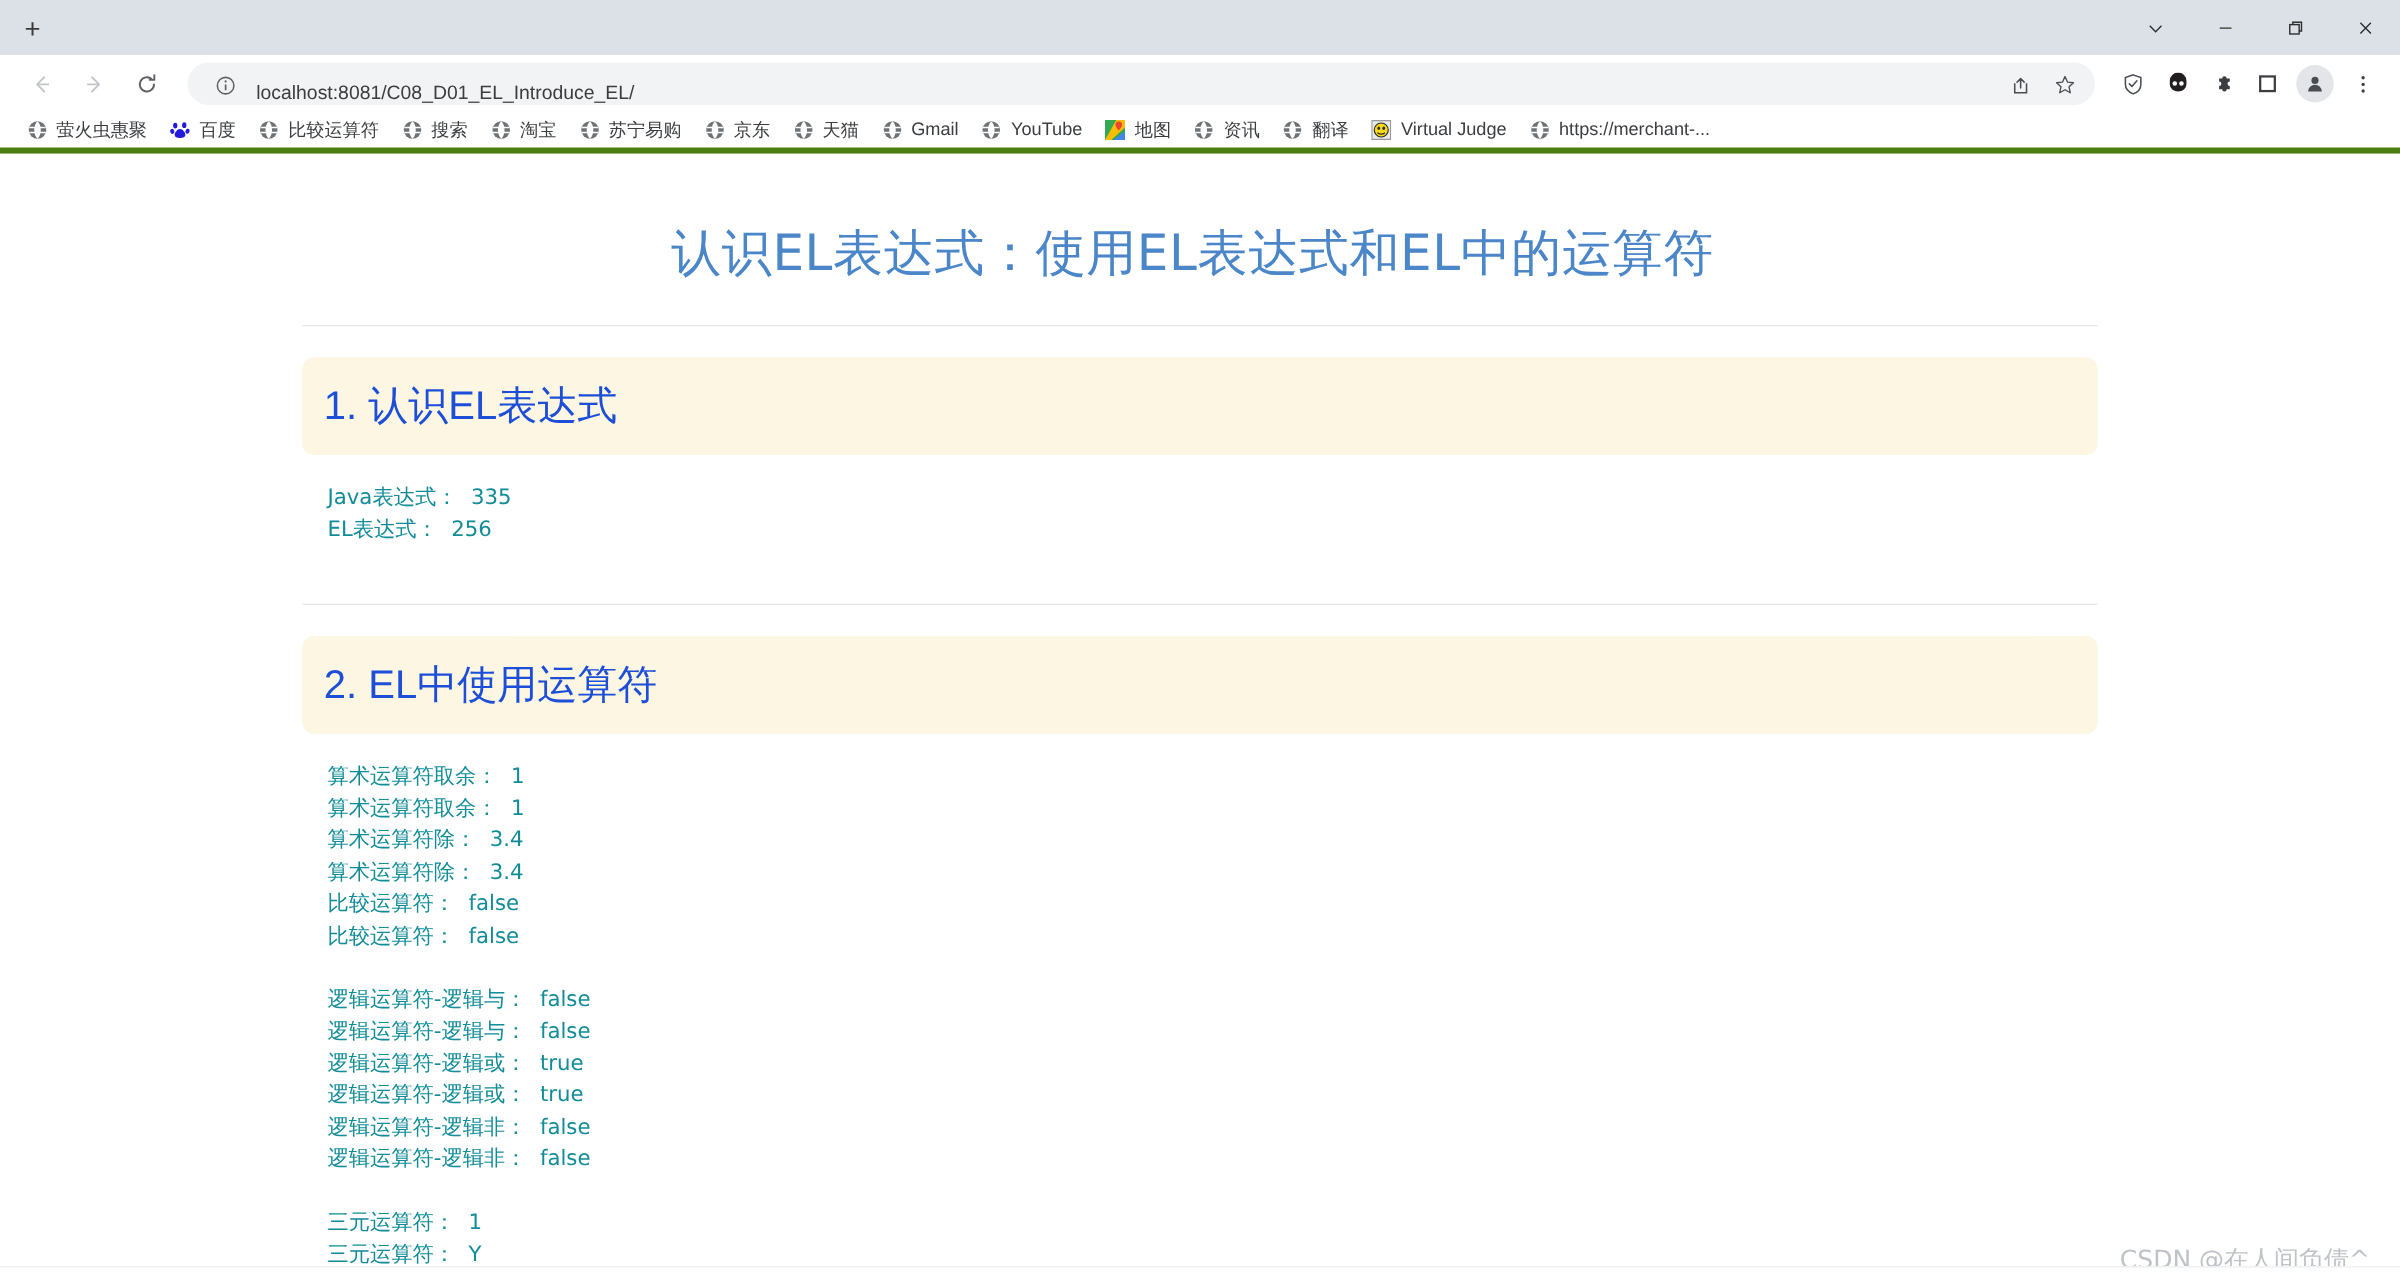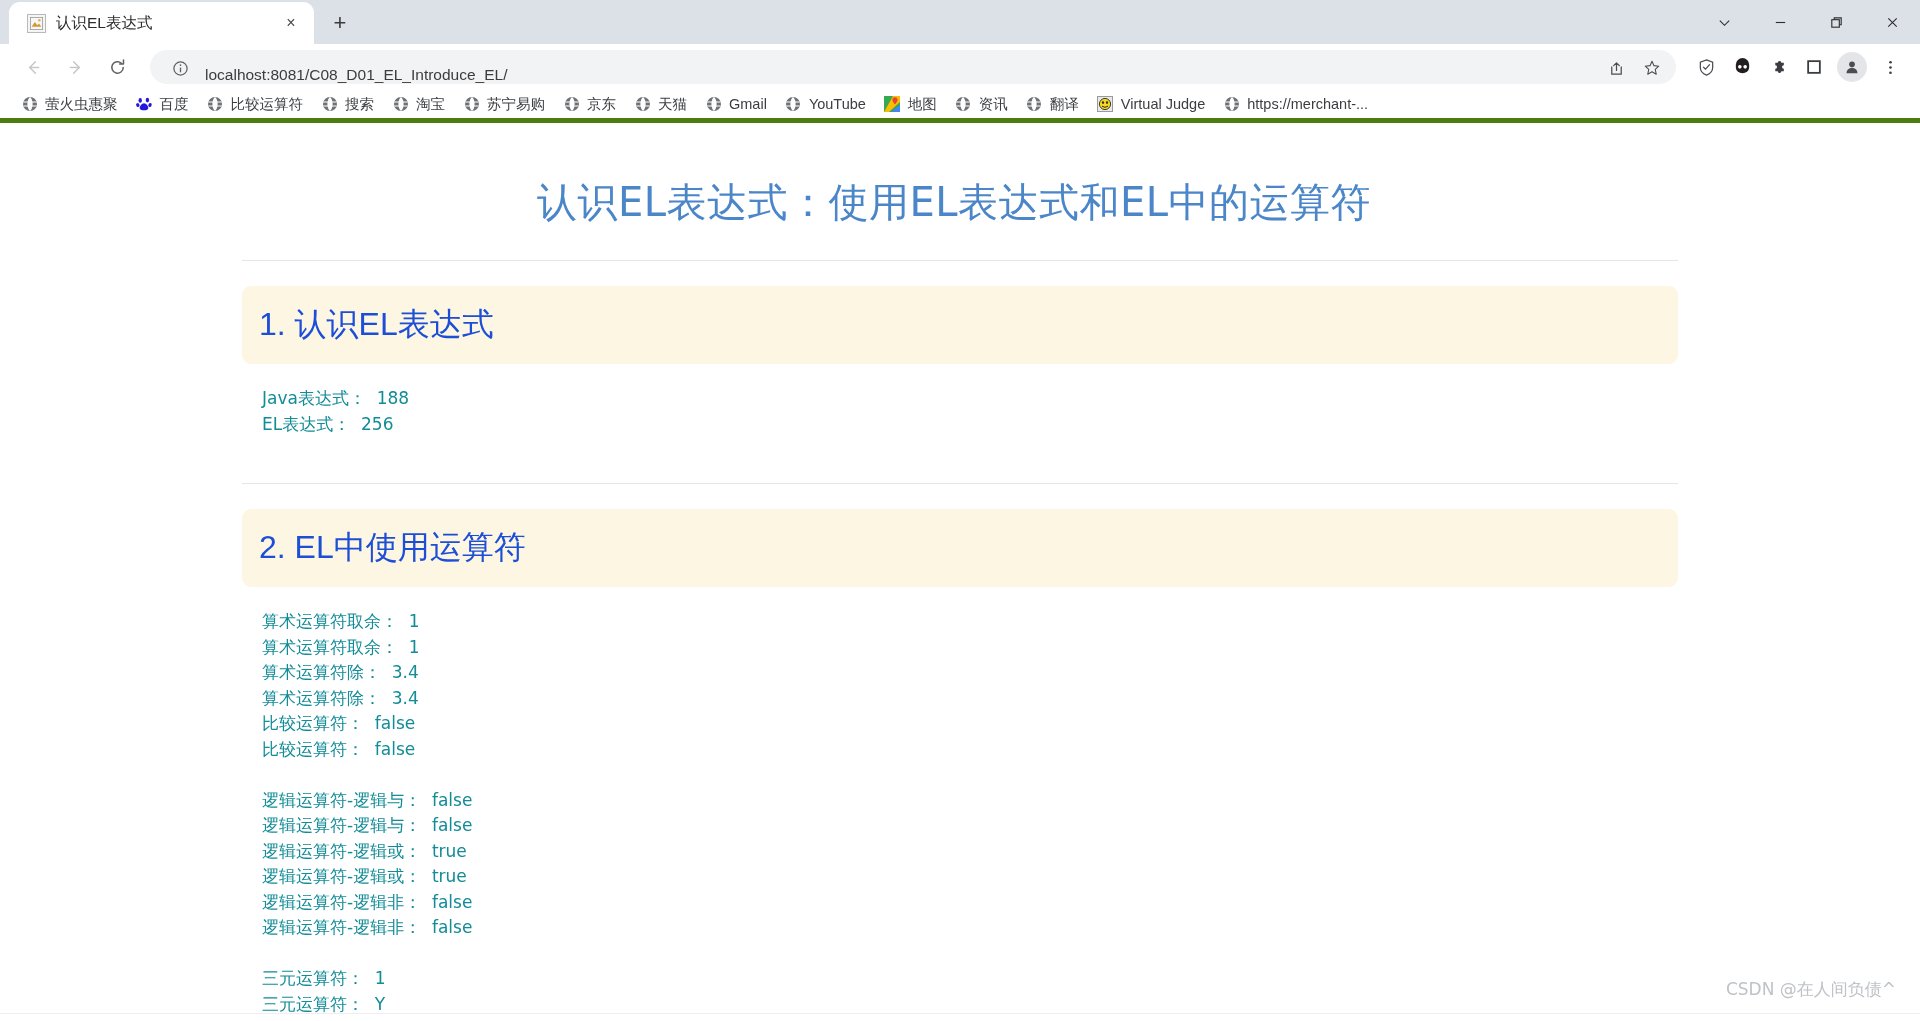--- a/index.html
+++ b/index.html
@@ -124,46 +124,35 @@
   .out-line {
     color: #128c97; font-size: 17px; line-height: 25.5px;
     white-space: pre; font-family: "DejaVu Sans", "Liberation Sans", sans-serif;
   }
   .blank-line { height: 25.5px; }
 
   .sec1-wrap { margin-bottom: 46px; }
   .sec2-wrap { margin-bottom: 0; }
 
   .watermark {
-    position: absolute; right: 24px; bottom: 20px;
-    color: #bfc2c6; font-size: 17px;
+    position: absolute; right: 24px; bottom: 0;
+    color: #bfc2c6; font-size: 20px;
     font-family: "DejaVu Sans", "Liberation Sans", sans-serif;
   }
   .bottom-strip {
     position: absolute; left: 0; right: 0; bottom: 0; height: 8px;
     background: #ffffff; border-top: 1px solid #eceef0;
   }
 </style>
 </head>
 <body>
 
 <div class="browser">
 
   <div class="tabstrip">
-    <div class="tab">
-      <span class="tab-favicon">
-        <svg width="13" height="13" viewBox="0 0 16 16" aria-hidden="true">
-          <rect x="0.5" y="0.5" width="15" height="15" fill="#f7f7f7" stroke="#9a9a9a"></rect>
-          <path d="M2 12 L6 6 L9 10 L11 8 L14 12 Z" fill="#d09a2c"></path>
-          <circle cx="11.5" cy="4" r="1.6" fill="#e0b44a"></circle>
-        </svg>
-      </span>
-      <span class="tab-title">认识EL表达式</span>
-      <span class="tab-close">×</span>
-    </div>
     <div class="newtab">+</div>
 
     <div class="win-controls">
       <div class="win-btn">
         <svg width="15" height="15" viewBox="0 0 16 16">
             <path d="M3 6 L8 11 L13 6" fill="none" stroke="#2e2e2e" stroke-width="1.2"></path>
           </svg>
       </div>
       <div class="win-btn">
         <svg width="15" height="15" viewBox="0 0 16 16">
@@ -428,21 +417,21 @@
     <div class="page">
 
       <h1 class="page-title">认识EL表达式：使用EL表达式和EL中的运算符</h1>
 
       <div class="container">
         <hr class="rule">
 
         <div class="sec1-wrap">
           <div class="section-head">1. 认识EL表达式</div>
           <div class="section-body">
-            <div class="out-line">Java表达式：  188</div>
+            <div class="out-line">Java表达式：  335</div>
             <div class="out-line">EL表达式：  256</div>
           </div>
         </div>
 
         <hr class="rule">
 
         <div class="sec2-wrap">
           <div class="section-head">2. EL中使用运算符</div>
           <div class="section-body">
             <div class="out-line">算术运算符取余：  1</div>

